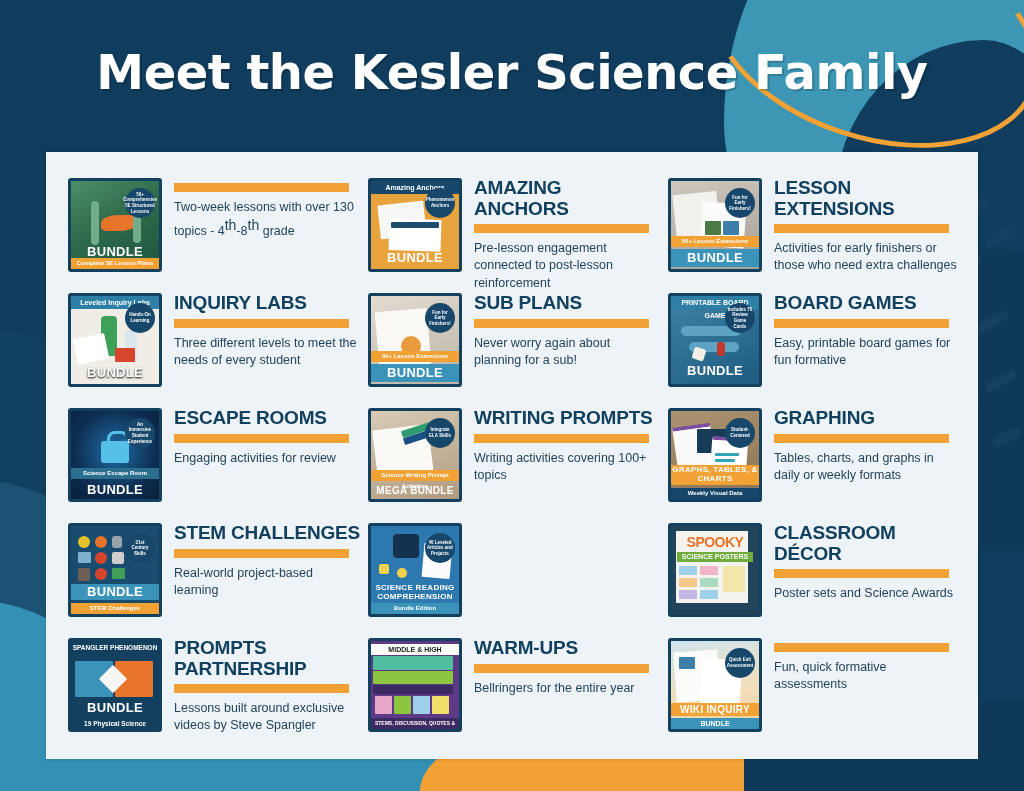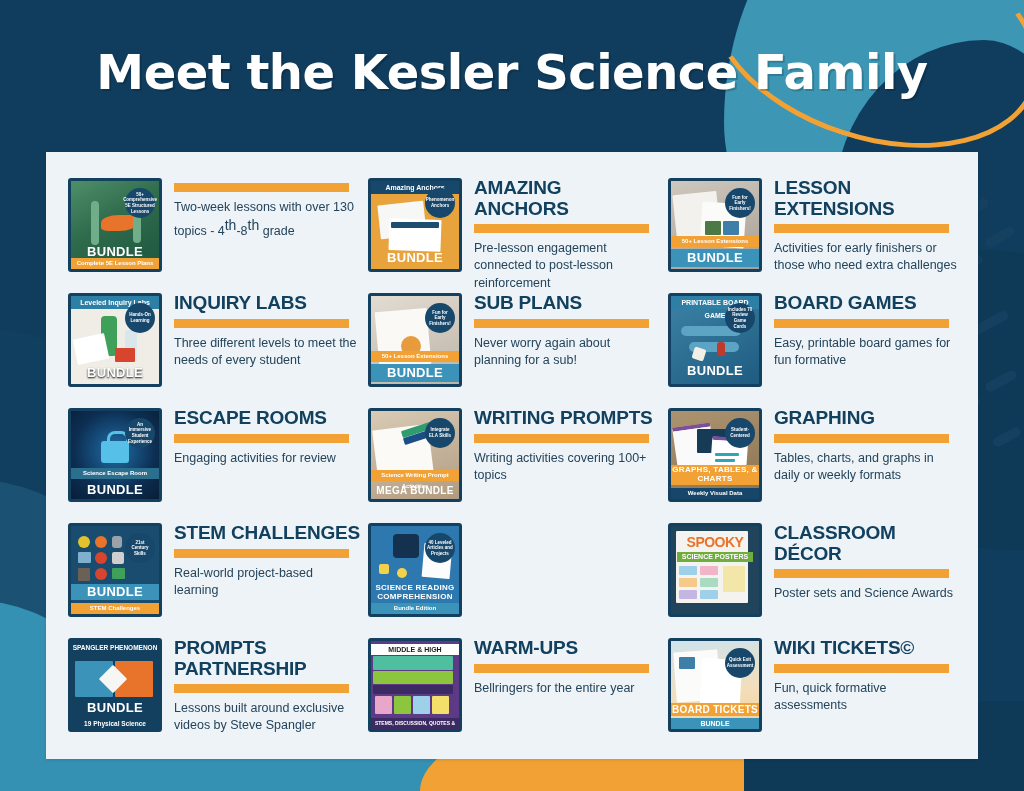--- a/index.html
+++ b/index.html
@@ -394,24 +394,23 @@
       </div>
     </div>
 
     <div class="item">
       <div class="thumb" style="background:#F0D9B0">
         <div class="art" style="background:linear-gradient(170deg,#CFE4EE 0%,#F3DEBA 60%,#EFCF9E 100%)"></div>
         <div class="ph" style="left:4px;top:10px;width:44px;height:50px;background:#FBFBF9;transform:rotate(-4deg)"></div>
         <div class="ph" style="left:30px;top:18px;width:40px;height:46px;background:#FFFFFF;transform:rotate(3deg)"></div>
         <div class="ph" style="left:8px;top:16px;width:16px;height:12px;background:#3D7FA8"></div>
         <div class="badge">Quick Exit Assessment</div>
-        <div class="lbl bundle" style="bottom:13px;background:#F2A134;padding:1px 0;font-size:10px">BOARD TICKETS</div>
+        <div class="lbl bundle" style="bottom:13px;background:#F2A134;padding:1px 0;font-size:10px">WIKI INQUIRY</div>
         <div class="lbl botstrip" style="background:#3B93BA;font-size:7px">BUNDLE</div>
       </div>
       <div class="txt">
-        <div class="h">WIKI  TICKETS©</div>
         <div class="bar"></div>
         <div class="d">Fun, quick formative assessments</div>
       </div>
     </div>
 
   </div>
 </div>
 
 </body></html>

